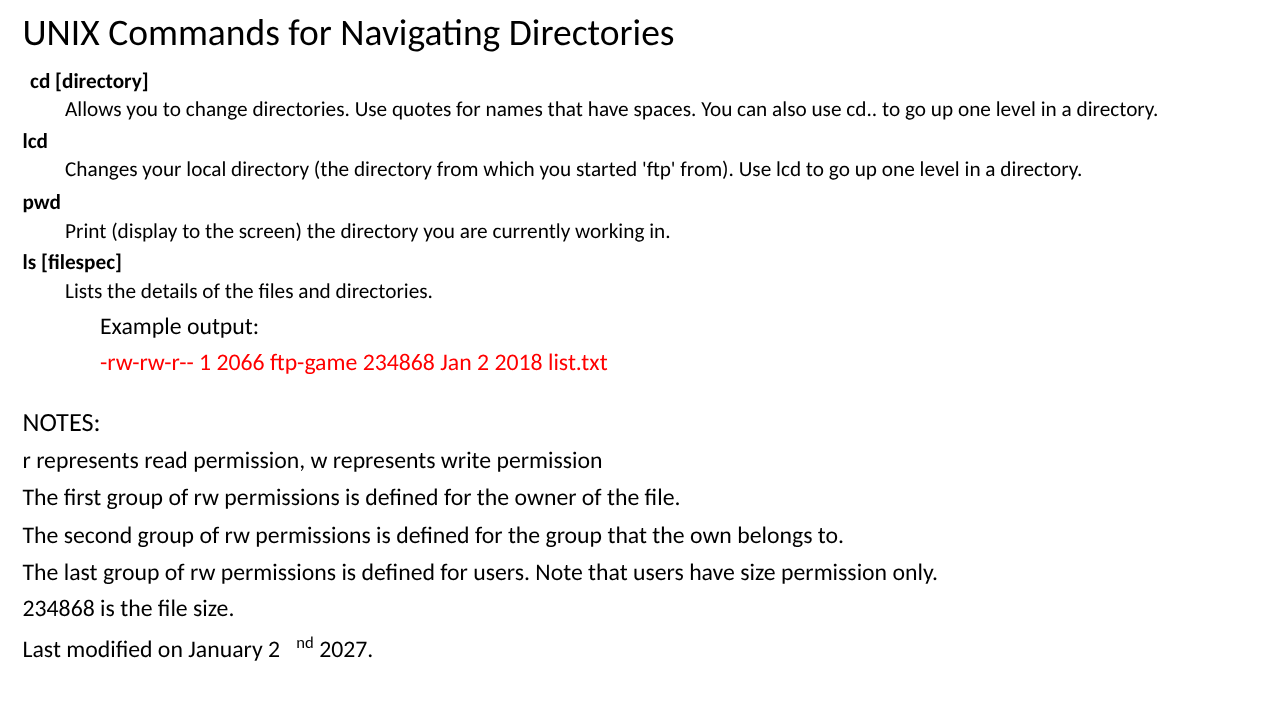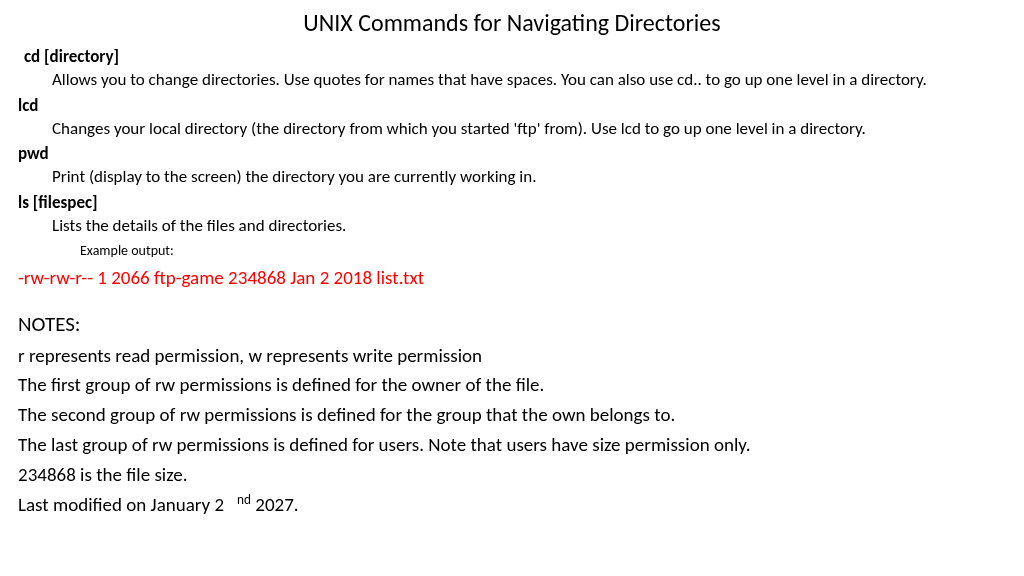--- a/index.html
+++ b/index.html
@@ -7,41 +7,42 @@
       width: 1024px;
       height: 576px;
       background: #ffffff;
       font-family: Calibri, 'Segoe UI', Arial, sans-serif;
       color: #000000;
       padding: 8px 18px;
       font-size: 17px;
       line-height: 1.25;
     }
     .title {
-      text-align: center;
-      font-size: 24px;
+      text-align: left;
+      font-size: 30px;
       font-weight: 400;
       margin-bottom: 8px;
     }
     .cmd {
       font-weight: bold;
       margin-top: 4px;
     }
     .desc {
       margin-left: 34px;
       margin-top: 2px;
       margin-bottom: 4px;
     }
     .inline-bold { font-weight: normal; }
     .example-label {
       margin-left: 62px;
       margin-top: 6px;
-      font-size: 14px;
+      font-size: 19px;
     }
     .example-output {
+      margin-left: 62px;
       color: #ff0000;
       margin-top: 6px;
       font-size: 19px;
     }
     .notes-header {
       margin-top: 22px;
       font-size: 21px;
     }
     .note-line {
       margin-top: 6px;

